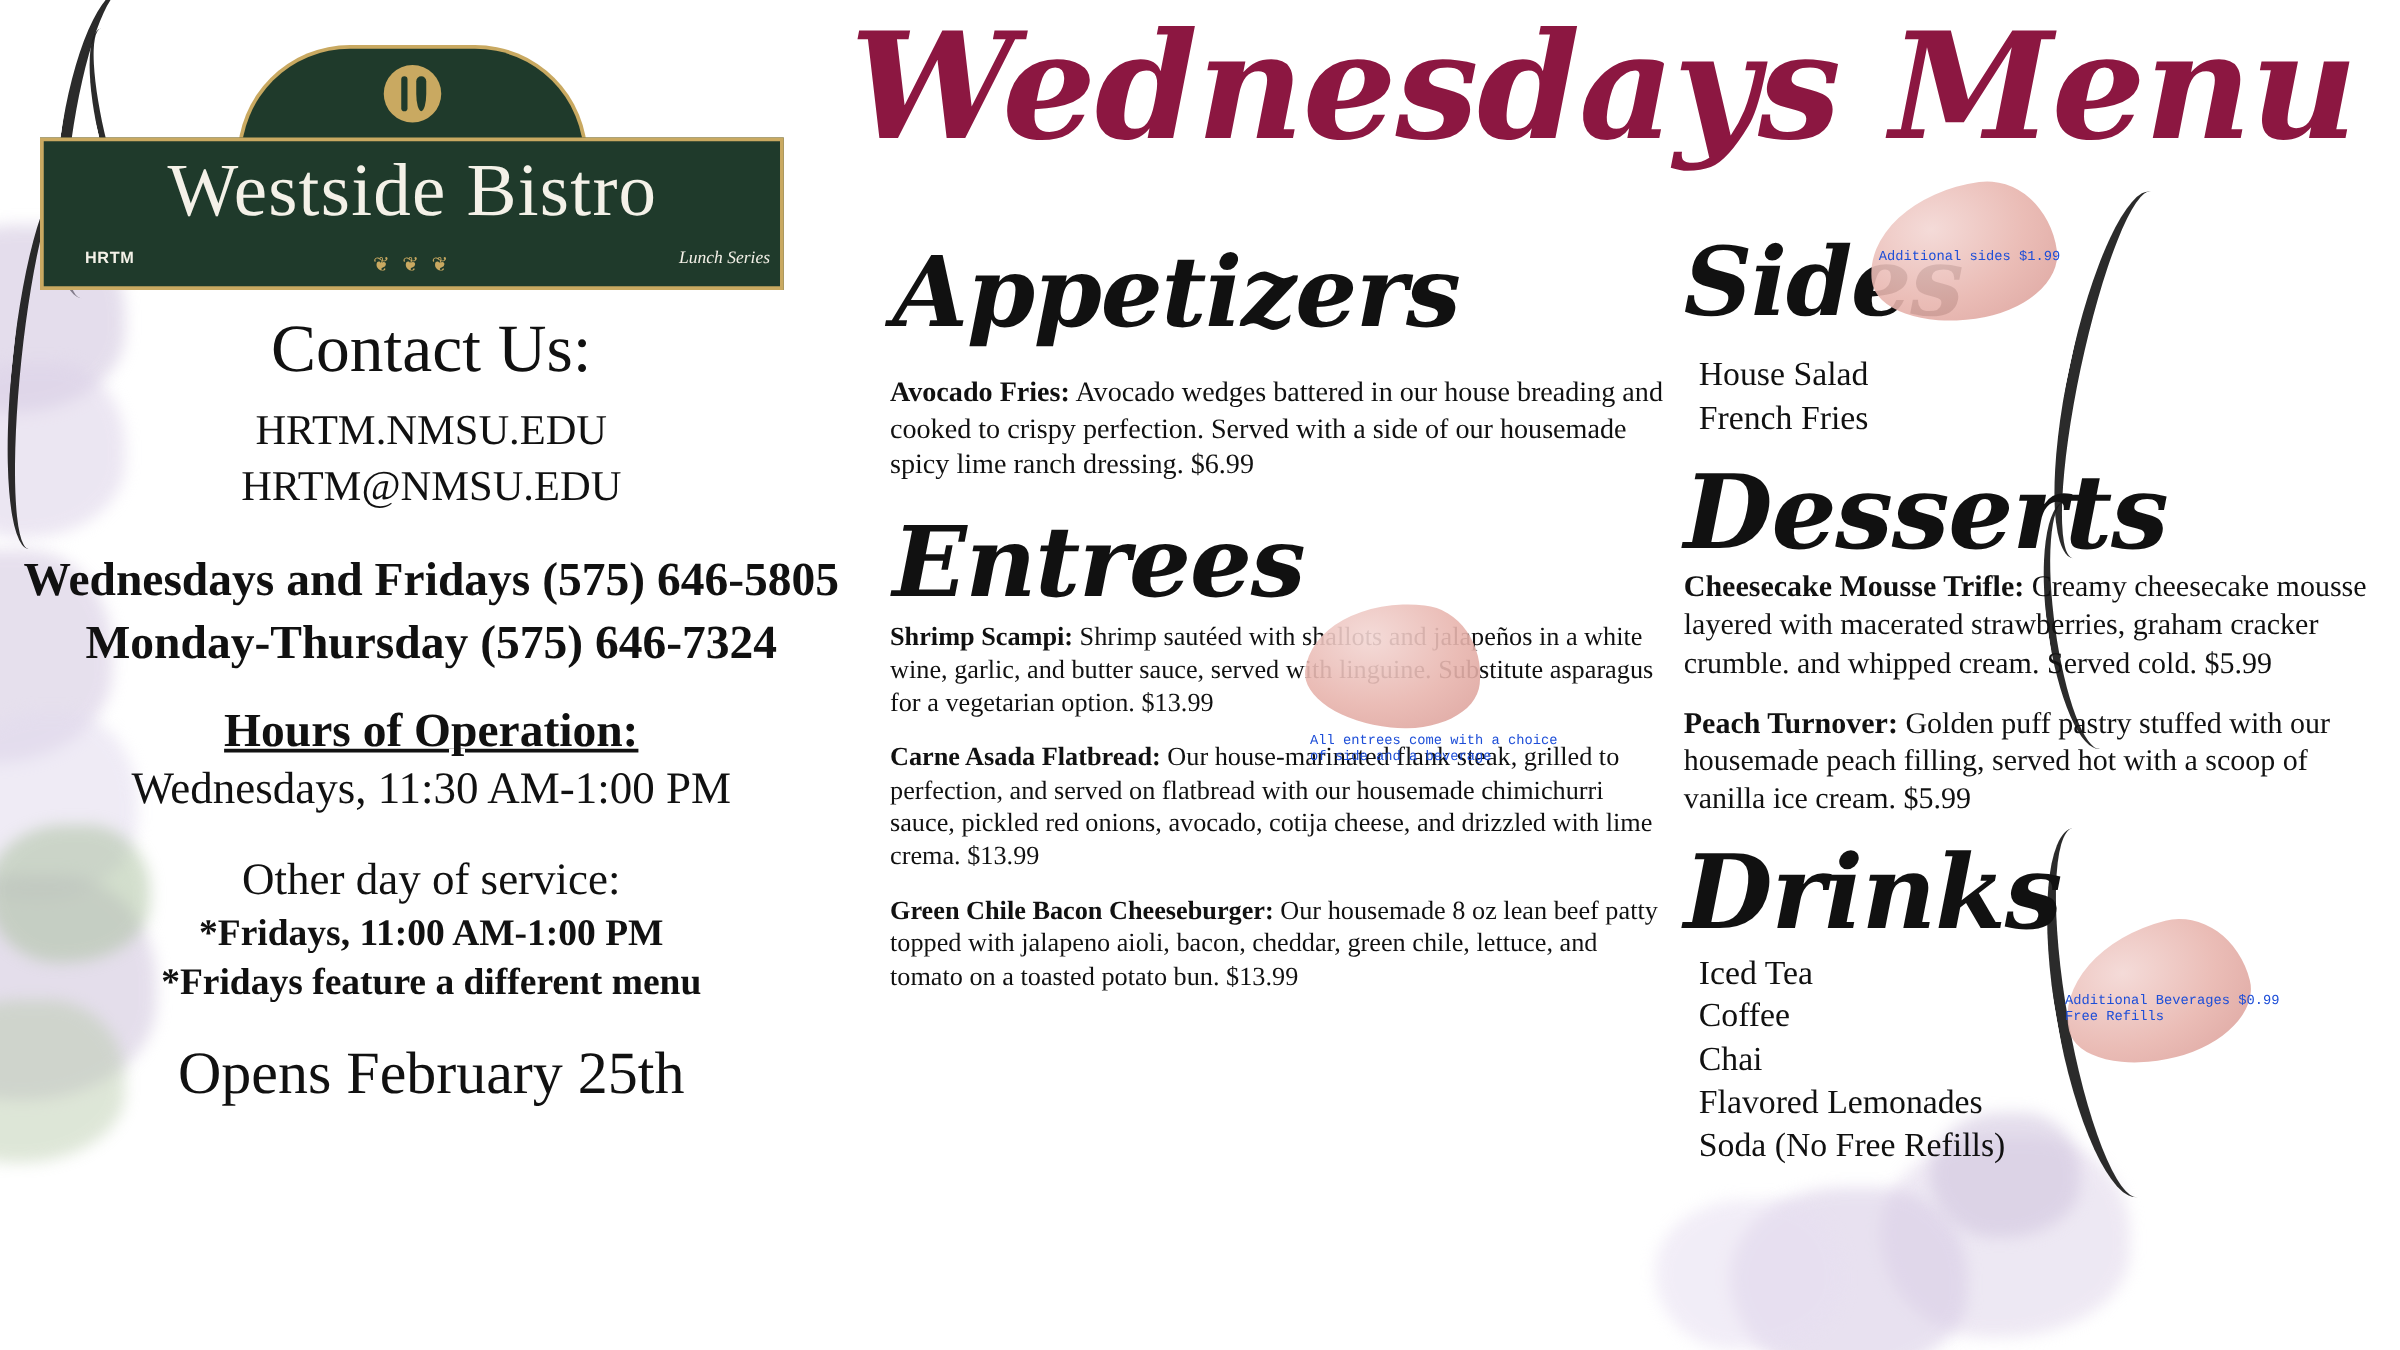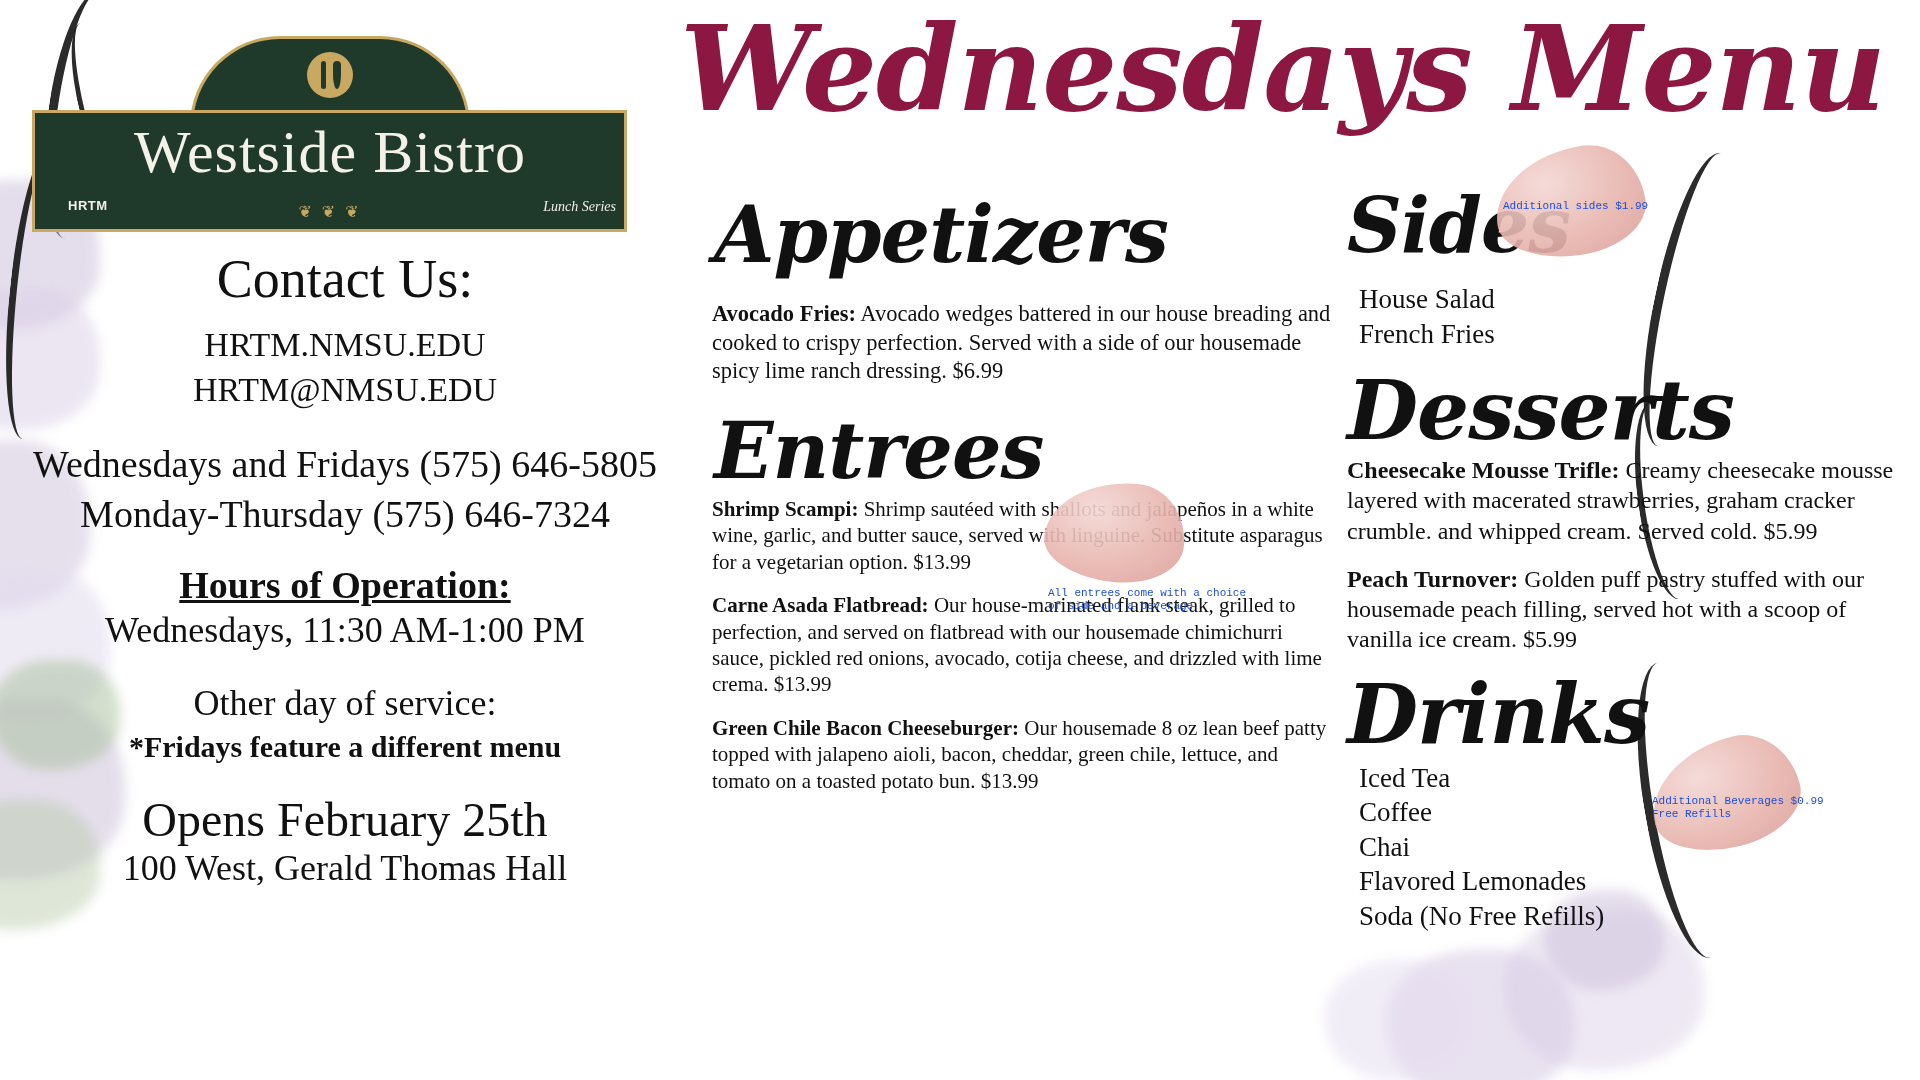--- a/index.html
+++ b/index.html
@@ -158,20 +158,21 @@
     line-height: 1.1;
     margin: 0 0 14px 0;
   }
   .contact-line {
     font-size: 34px;
     line-height: 1.32;
   }
   .phone-line {
     font-size: 38px;
     line-height: 1.32;
+    font-weight: bold;
   }
   .spacer-18 { height: 26px; }
   .spacer-10 { height: 14px; }
   .hours-title {
     font-size: 38px;
     font-weight: bold;
     text-decoration: underline;
     margin-top: 10px;
   }
   .hours-line {
@@ -332,24 +333,24 @@
     <div class="contact-line">HRTM.NMSU.EDU</div>
     <div class="contact-line">HRTM@NMSU.EDU</div>
     <div class="spacer-18"></div>
     <div class="phone-line">Wednesdays and Fridays (575) 646-5805</div>
     <div class="phone-line">Monday-Thursday (575) 646-7324</div>
     <div class="spacer-10"></div>
     <div class="hours-title">Hours of Operation:</div>
     <div class="hours-line">Wednesdays, 11:30 AM-1:00 PM</div>
     <div class="spacer-18"></div>
     <div class="other-title">Other day of service:</div>
+    <div class="bold-line">*Fridays, 11:00 AM-1:00 PM</div>
     <div class="bold-line">*Fridays feature a different menu</div>
     <div class="spacer-18"></div>
     <div class="opens-line">Opens February 25th</div>
-    <div class="address-line">100 West, Gerald Thomas Hall</div>
   </div>
 
   <div class="menu-title script" style="color: rgb(140, 23, 65);">Wednesdays Menu</div>
 
   <div class="mid-col">
     <div class="script sec-head head-appetizers">Appetizers</div>
 
     <div class="item">
       <span class="nm">Avocado Fries:</span>
       <span>Avocado wedges battered in our house breading and cooked to crispy perfection. Served with a side of our housemade spicy lime ranch dressing. $6.99</span>

